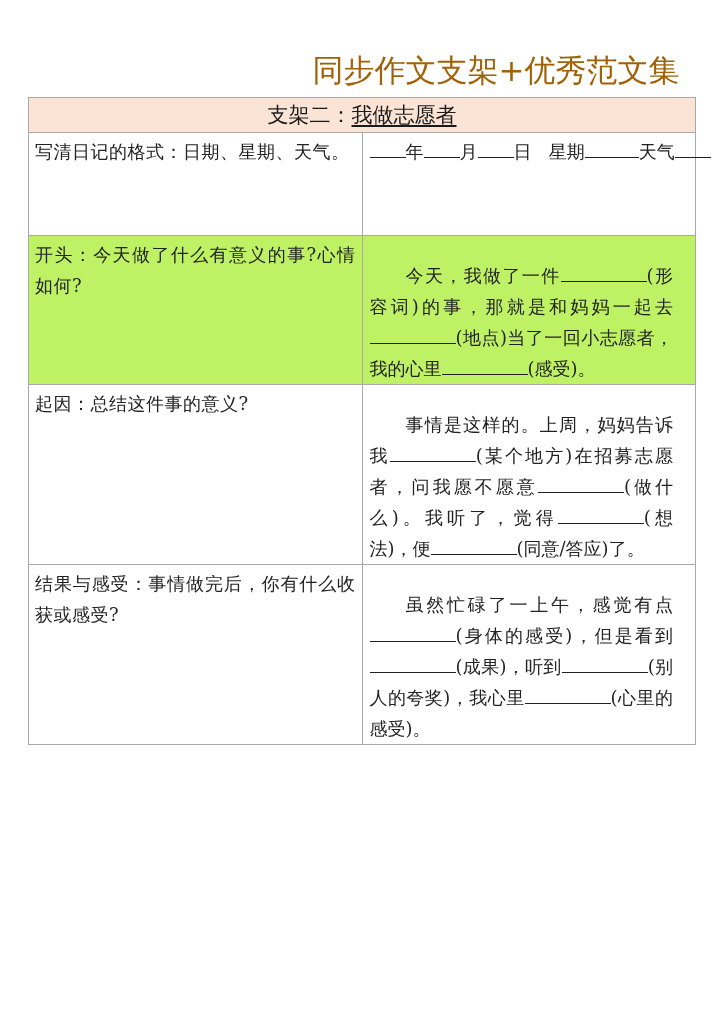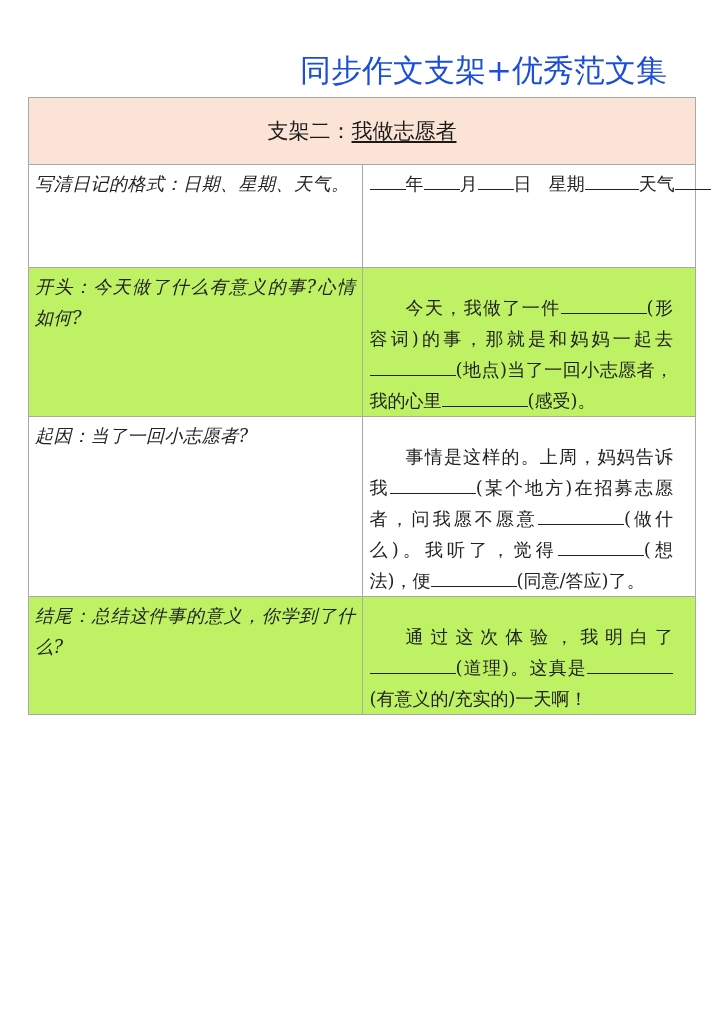--- a/index.html
+++ b/index.html
@@ -1,28 +1,28 @@
 <!DOCTYPE html>
 <html><head>
   <meta charset="utf-8">
   <style>
     html, body { margin: 0; padding: 0; background: #ffffff; }
     body { width: 724px; height: 1024px; position: relative; overflow: hidden;
       font-family: "DejaVu Serif", "Liberation Serif", serif; color: #222; }
-    .doc-title { position: absolute; left: 300px; top: 50px; width: 392px; text-align: left;
-      color: #1d4ed8; font-family: "DejaVu Sans", "Liberation Sans", sans-serif;
+    .doc-title { position: absolute; left: 300px; top: 50px; width: 392px; text-align: center;
+      color: #a16207; font-family: "DejaVu Sans", "Liberation Sans", sans-serif;
       font-size: 31px; line-height: 40px; letter-spacing: 0px; white-space: nowrap; }
     .tbl { position: absolute; left: 28px; top: 97px; width: 668px; border-collapse: collapse;
       table-layout: fixed; }
-    .tbl td { border: 1.5px solid #a8a8a8; vertical-align: top; padding: 18px; }
+    .tbl td { border: 1.5px solid #a8a8a8; vertical-align: top; padding: 2px; }
     .hdr td { background: #fbe4d5; height: 30px; text-align: center; font-size: 21px;
       line-height: 30px; color: #1a1a1a; }
     .hdr .sub-title { text-decoration: underline; text-underline-offset: 3px; }
     .row td.left { width: 174px; padding: 3px 6px 0 6px; font-size: 18px; line-height: 31px;
-      text-align: justify; text-align-last: left; letter-spacing: 0.5px; font-style: italic; }
+      text-align: justify; text-align-last: left; letter-spacing: 0.5px; }
     .row td.right { padding: 3px 22px 0 7px; font-size: 18px; line-height: 31px; }
     .row.tint td { background: #bef264; }
     .row td.right .p { text-indent: 2em; text-align: justify; margin-top: 21px; }
     .date-line { text-align: center; padding-right: 10px; white-space: pre; }
     .blank { display: inline-block; border-bottom: 1px solid #222; height: 18px; vertical-align: baseline; }
     .b4 { width: 36px; } .b6 { width: 54px; } .b8 { width: 86px; }
   </style>
 </head>
 <body>
 
@@ -44,28 +44,28 @@
   </tr>
 
   <tr class="row tint" style="height:127px;">
     <td class="left"><span>开头：今天做了什么有意义的事?心情如何?</span></td>
     <td class="right">
       <div class="p"><span>今天，我做了一件</span><span class="blank b8"></span><span>(形容词)的事，那就是和妈妈一起去</span><span class="blank b8"></span><span>(地点)当了一回小志愿者，我的心里</span><span class="blank b8"></span><span>(感受)。</span></div>
     </td>
   </tr>
 
   <tr class="row" style="height:158px;">
-    <td class="left"><span>起因：当了一回小志愿者?</span></td>
+    <td class="left"><span>起因：总结这件事的意义?</span></td>
     <td class="right">
       <div class="p"><span>事情是这样的。上周，妈妈告诉我</span><span class="blank b8"></span><span>(某个地方)在招募志愿者，问我愿不愿意</span><span class="blank b8"></span><span>(做什么)。我听了，觉得</span><span class="blank b8"></span><span>(想法)，便</span><span class="blank b8"></span><span>(同意/答应)了。</span></div>
     </td>
   </tr>
 
 
-
-  <tr class="row tint" style="height:103px;">
-    <td class="left"><span>结尾：总结这件事的意义，你学到了什么?</span></td>
+  <tr class="row" style="height:136px;">
+    <td class="left"><span>结果与感受：事情做完后，你有什么收获或感受?</span></td>
     <td class="right">
-      <div class="p"><span>通过这次体验，我明白了</span><span class="blank b8"></span><span>(道理)。这真是</span><span class="blank b8"></span><span>(有意义的/充实的)一天啊！</span></div>
+      <div class="p"><span>虽然忙碌了一上午，感觉有点</span><span class="blank b8"></span><span>(身体的感受)，但是看到</span><span class="blank b8"></span><span>(成果)，听到</span><span class="blank b8"></span><span>(别人的夸奖)，我心里</span><span class="blank b8"></span><span>(心里的感受)。</span></div>
     </td>
   </tr>
+
 </tbody>
   </table>
 
 </body></html>

